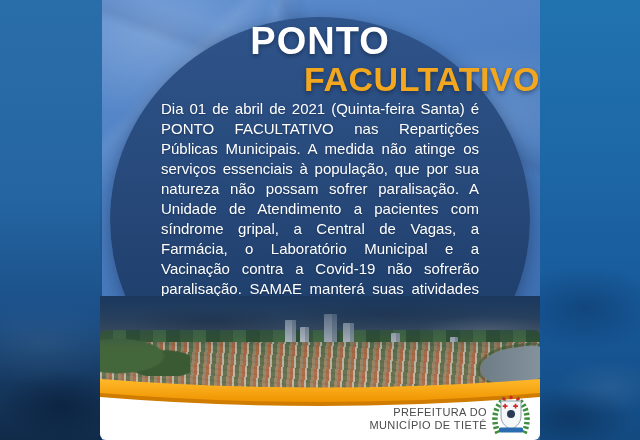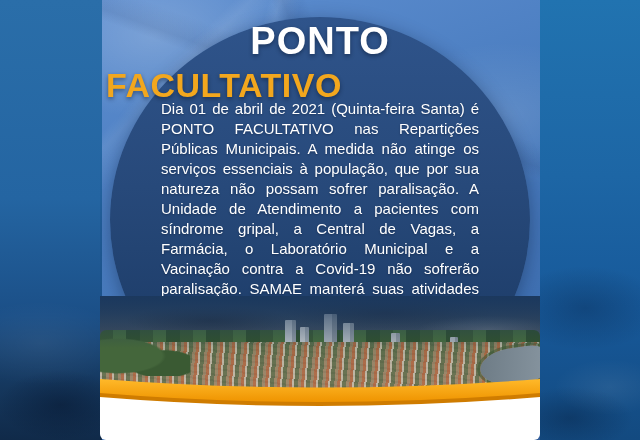--- a/index.html
+++ b/index.html
@@ -42,21 +42,21 @@
     position:absolute;left:10px;top:17px;width:420px;height:406px;border-radius:50%;
     background:linear-gradient(180deg,#2f548b 0%,#27497a 42%,#1f3f6c 72%,#17314f 100%);
     box-shadow:0 4px 18px rgba(5,15,40,.35);
   }
   .title1{
     position:absolute;left:0;top:22px;width:100%;margin:0;text-align:center;
     font-size:38px;line-height:1;font-weight:bold;letter-spacing:1px;color:#ffffff;
     text-shadow:0 2px 4px rgba(5,15,35,.45);
   }
   .title2{
-    position:absolute;left:0;top:62px;width:100%;margin:6px;text-align:left;
+    position:absolute;left:0;top:62px;width:100%;margin:0;text-align:right;
     font-size:34px;line-height:1;font-weight:bold;letter-spacing:.5px;color:#f2a71e;
     text-shadow:0 2px 4px rgba(5,15,35,.45);
   }
   .body-text{
     position:absolute;left:61px;top:99px;width:318px;margin:0;
     font-size:15px;line-height:20px;color:#ffffff;text-align:justify;
     text-shadow:0 1px 2px rgba(5,15,35,.35);
   }
   .body-text b{font-weight:normal;}
   
@@ -151,14 +151,32 @@
         <linearGradient id="og" x1="0" y1="0" x2="0" y2="1">
           <stop offset="0" stop-color="#ffb92a"></stop>
           <stop offset="1" stop-color="#ef9400"></stop>
         </linearGradient>
       </defs>
       <path d="M0,9 Q220,28 440,9 L440,26 Q220,45 0,26 Z" fill="#cf7c00"></path>
       <path d="M0,7 Q220,24 440,7 L440,21 Q220,39 0,21 Z" fill="url(#og)"></path>
       <path d="M0,25 Q220,43 440,25 L440,68 L0,68 Z" fill="#ffffff"></path>
     </svg>
 
+    <div class="footer-content">
+      <div class="org-name">
+        <div>PREFEITURA DO</div>
+        <div>MUNICÍPIO DE TIETÊ</div>
+      </div>
+      <svg class="coat" viewBox="0 0 44 44">
+        <path d="M9,39 C3,26 6,11 16,5" stroke="#3f8f3f" stroke-width="5.5" fill="none" stroke-dasharray="2.5 2"></path>
+        <path d="M35,39 C41,26 38,11 28,5" stroke="#3f8f3f" stroke-width="5.5" fill="none" stroke-dasharray="2.5 2"></path>
+        <circle cx="15" cy="5" r="1.8" fill="#cc2a2a"></circle>
+        <circle cx="22" cy="3.4" r="1.8" fill="#cc2a2a"></circle>
+        <circle cx="29" cy="5" r="1.8" fill="#cc2a2a"></circle>
+        <path d="M12,7 h20 v15 c0,8 -6,11.5 -10,13.5 c-4,-2 -10,-5.5 -10,-13.5 Z" fill="#f4f6f8" stroke="#90a0ae" stroke-width="1"></path>
+        <path d="M16,10 h2 v2 h2 v2 h-2 v2 h-2 v-2 h-2 v-2 h2 Z" fill="#cc2a2a" transform="scale(0.8) translate(3.2,2.2)"></path>
+        <path d="M16,10 h2 v2 h2 v2 h-2 v2 h-2 v-2 h-2 v-2 h2 Z" fill="#cc2a2a" transform="scale(0.8) translate(16.2,2.2)"></path>
+        <circle cx="22" cy="20" r="4" fill="#2a3a55"></circle>
+        <rect x="10" y="33.5" width="24" height="5" rx="1.5" fill="#2b6cb0"></rect>
+      </svg>
+    </div>
   </div>
 </div>
 
 </body></html>

